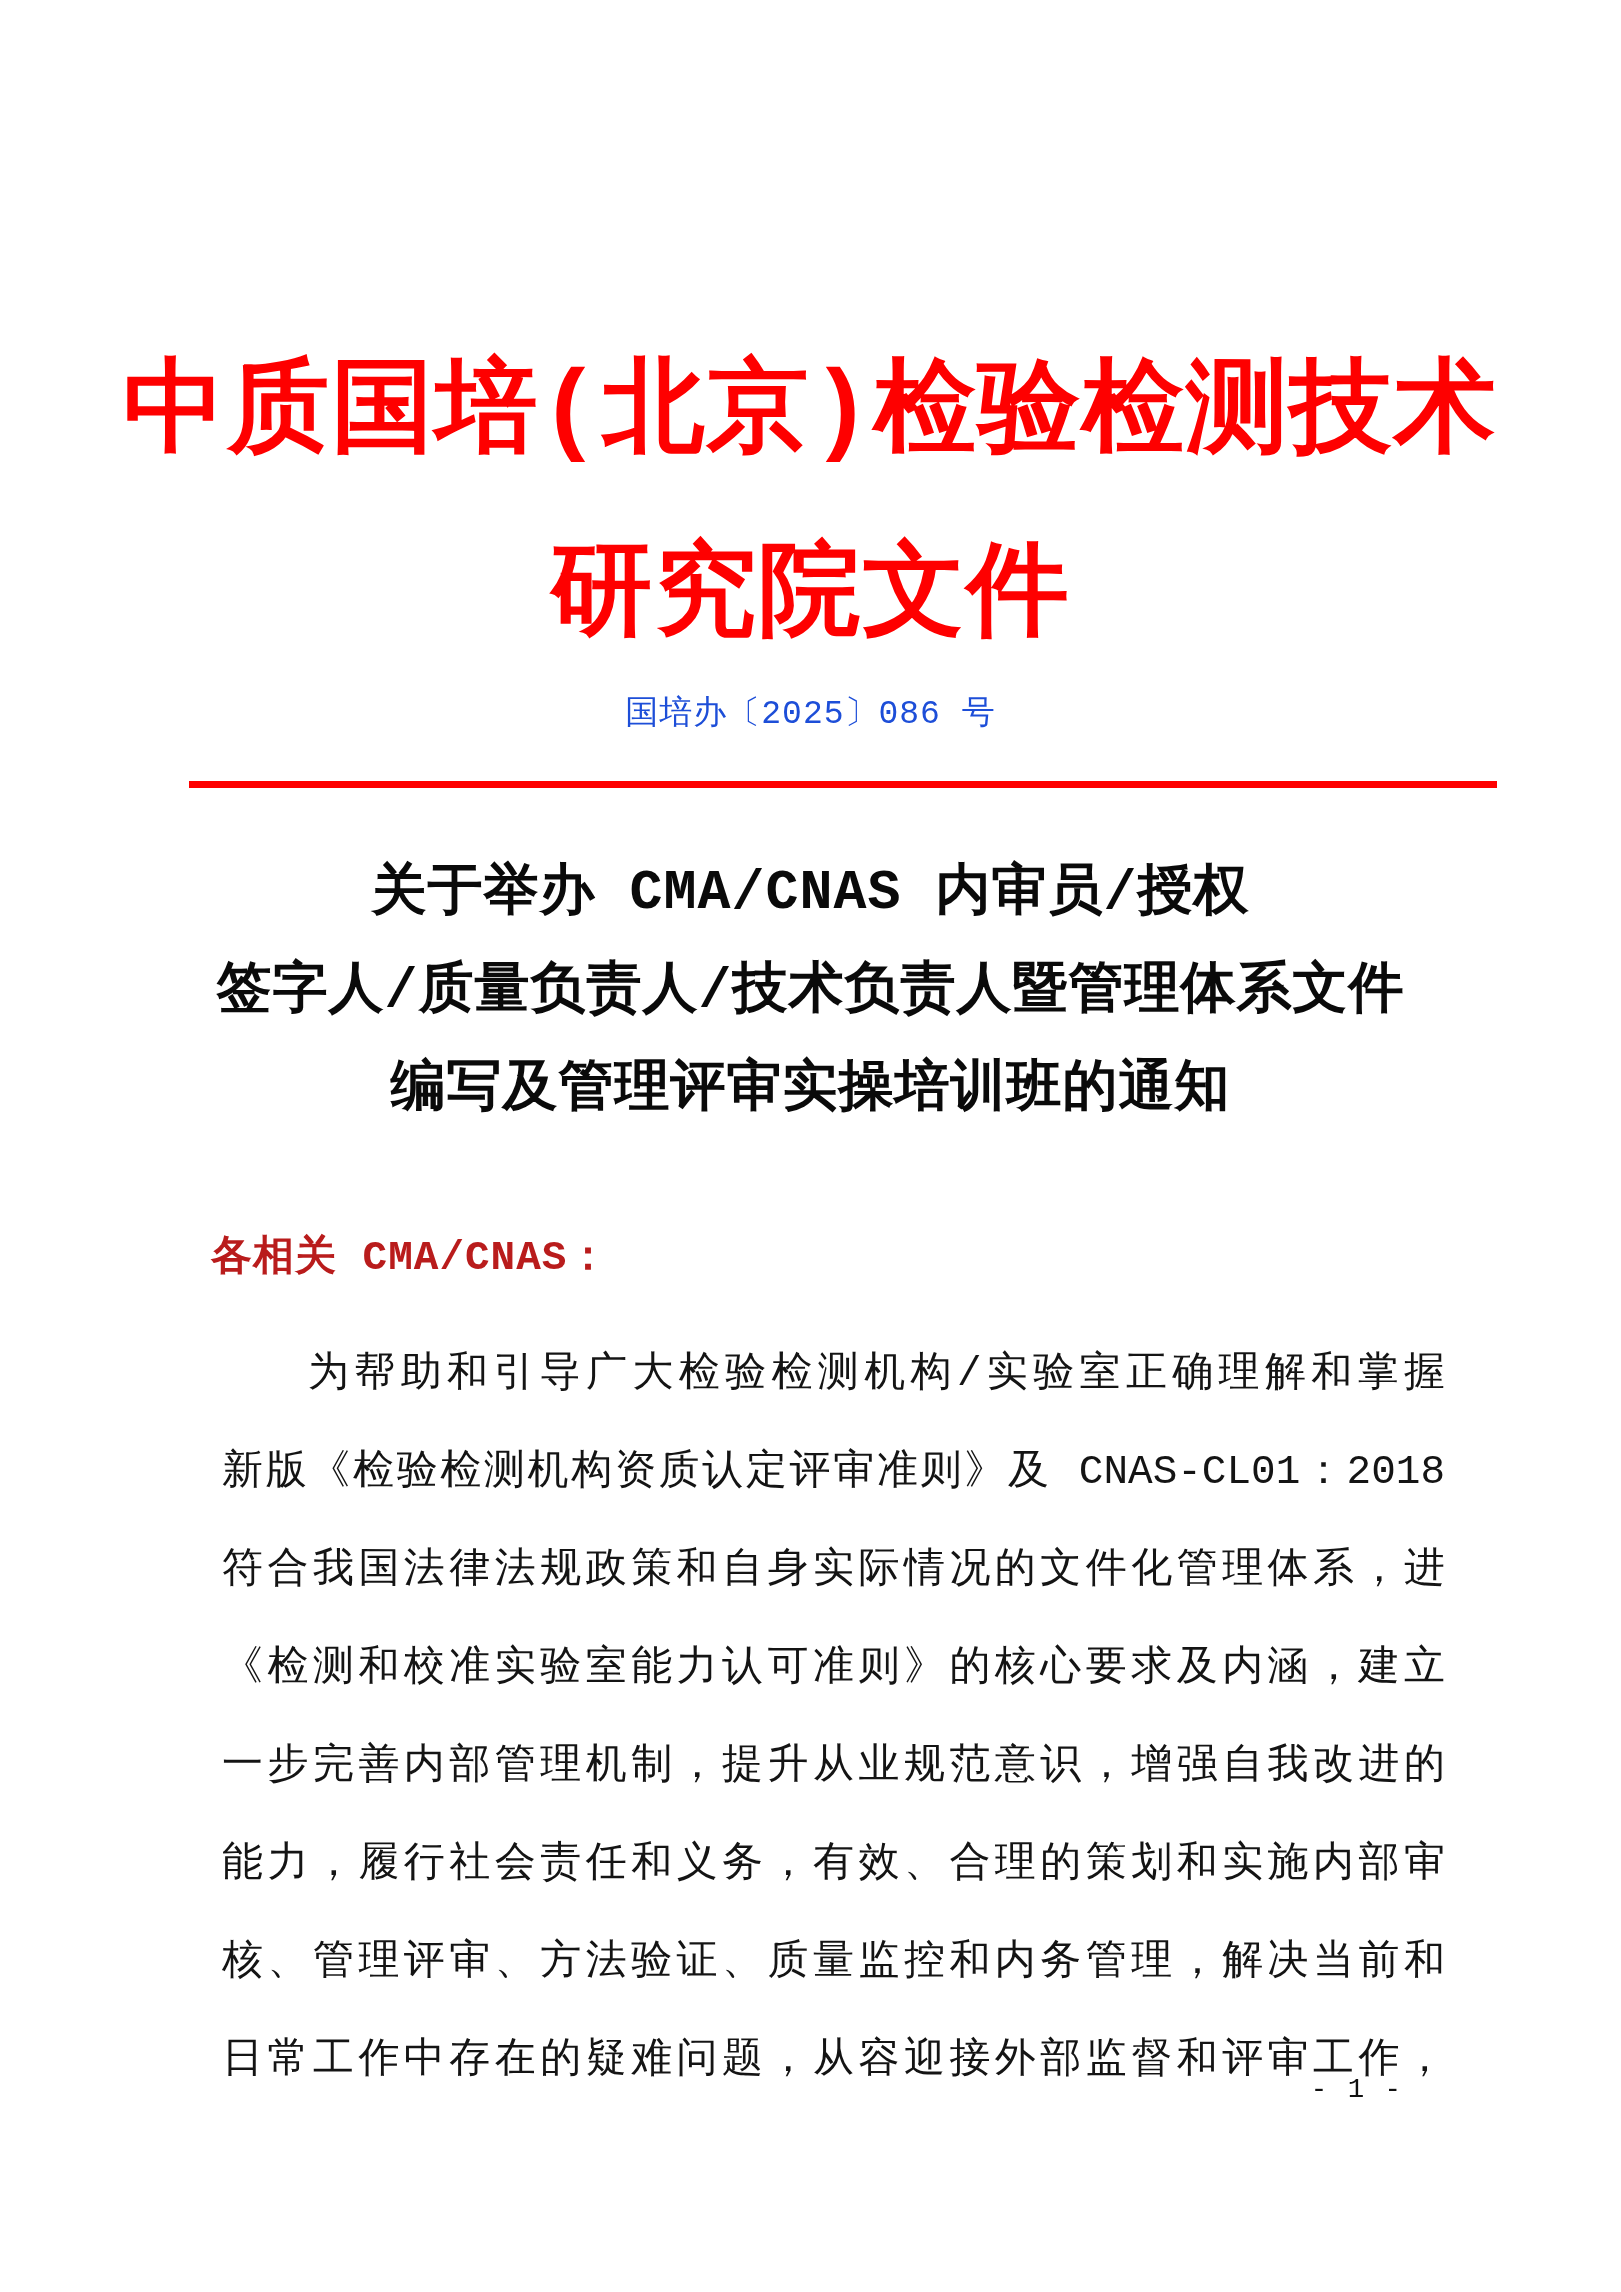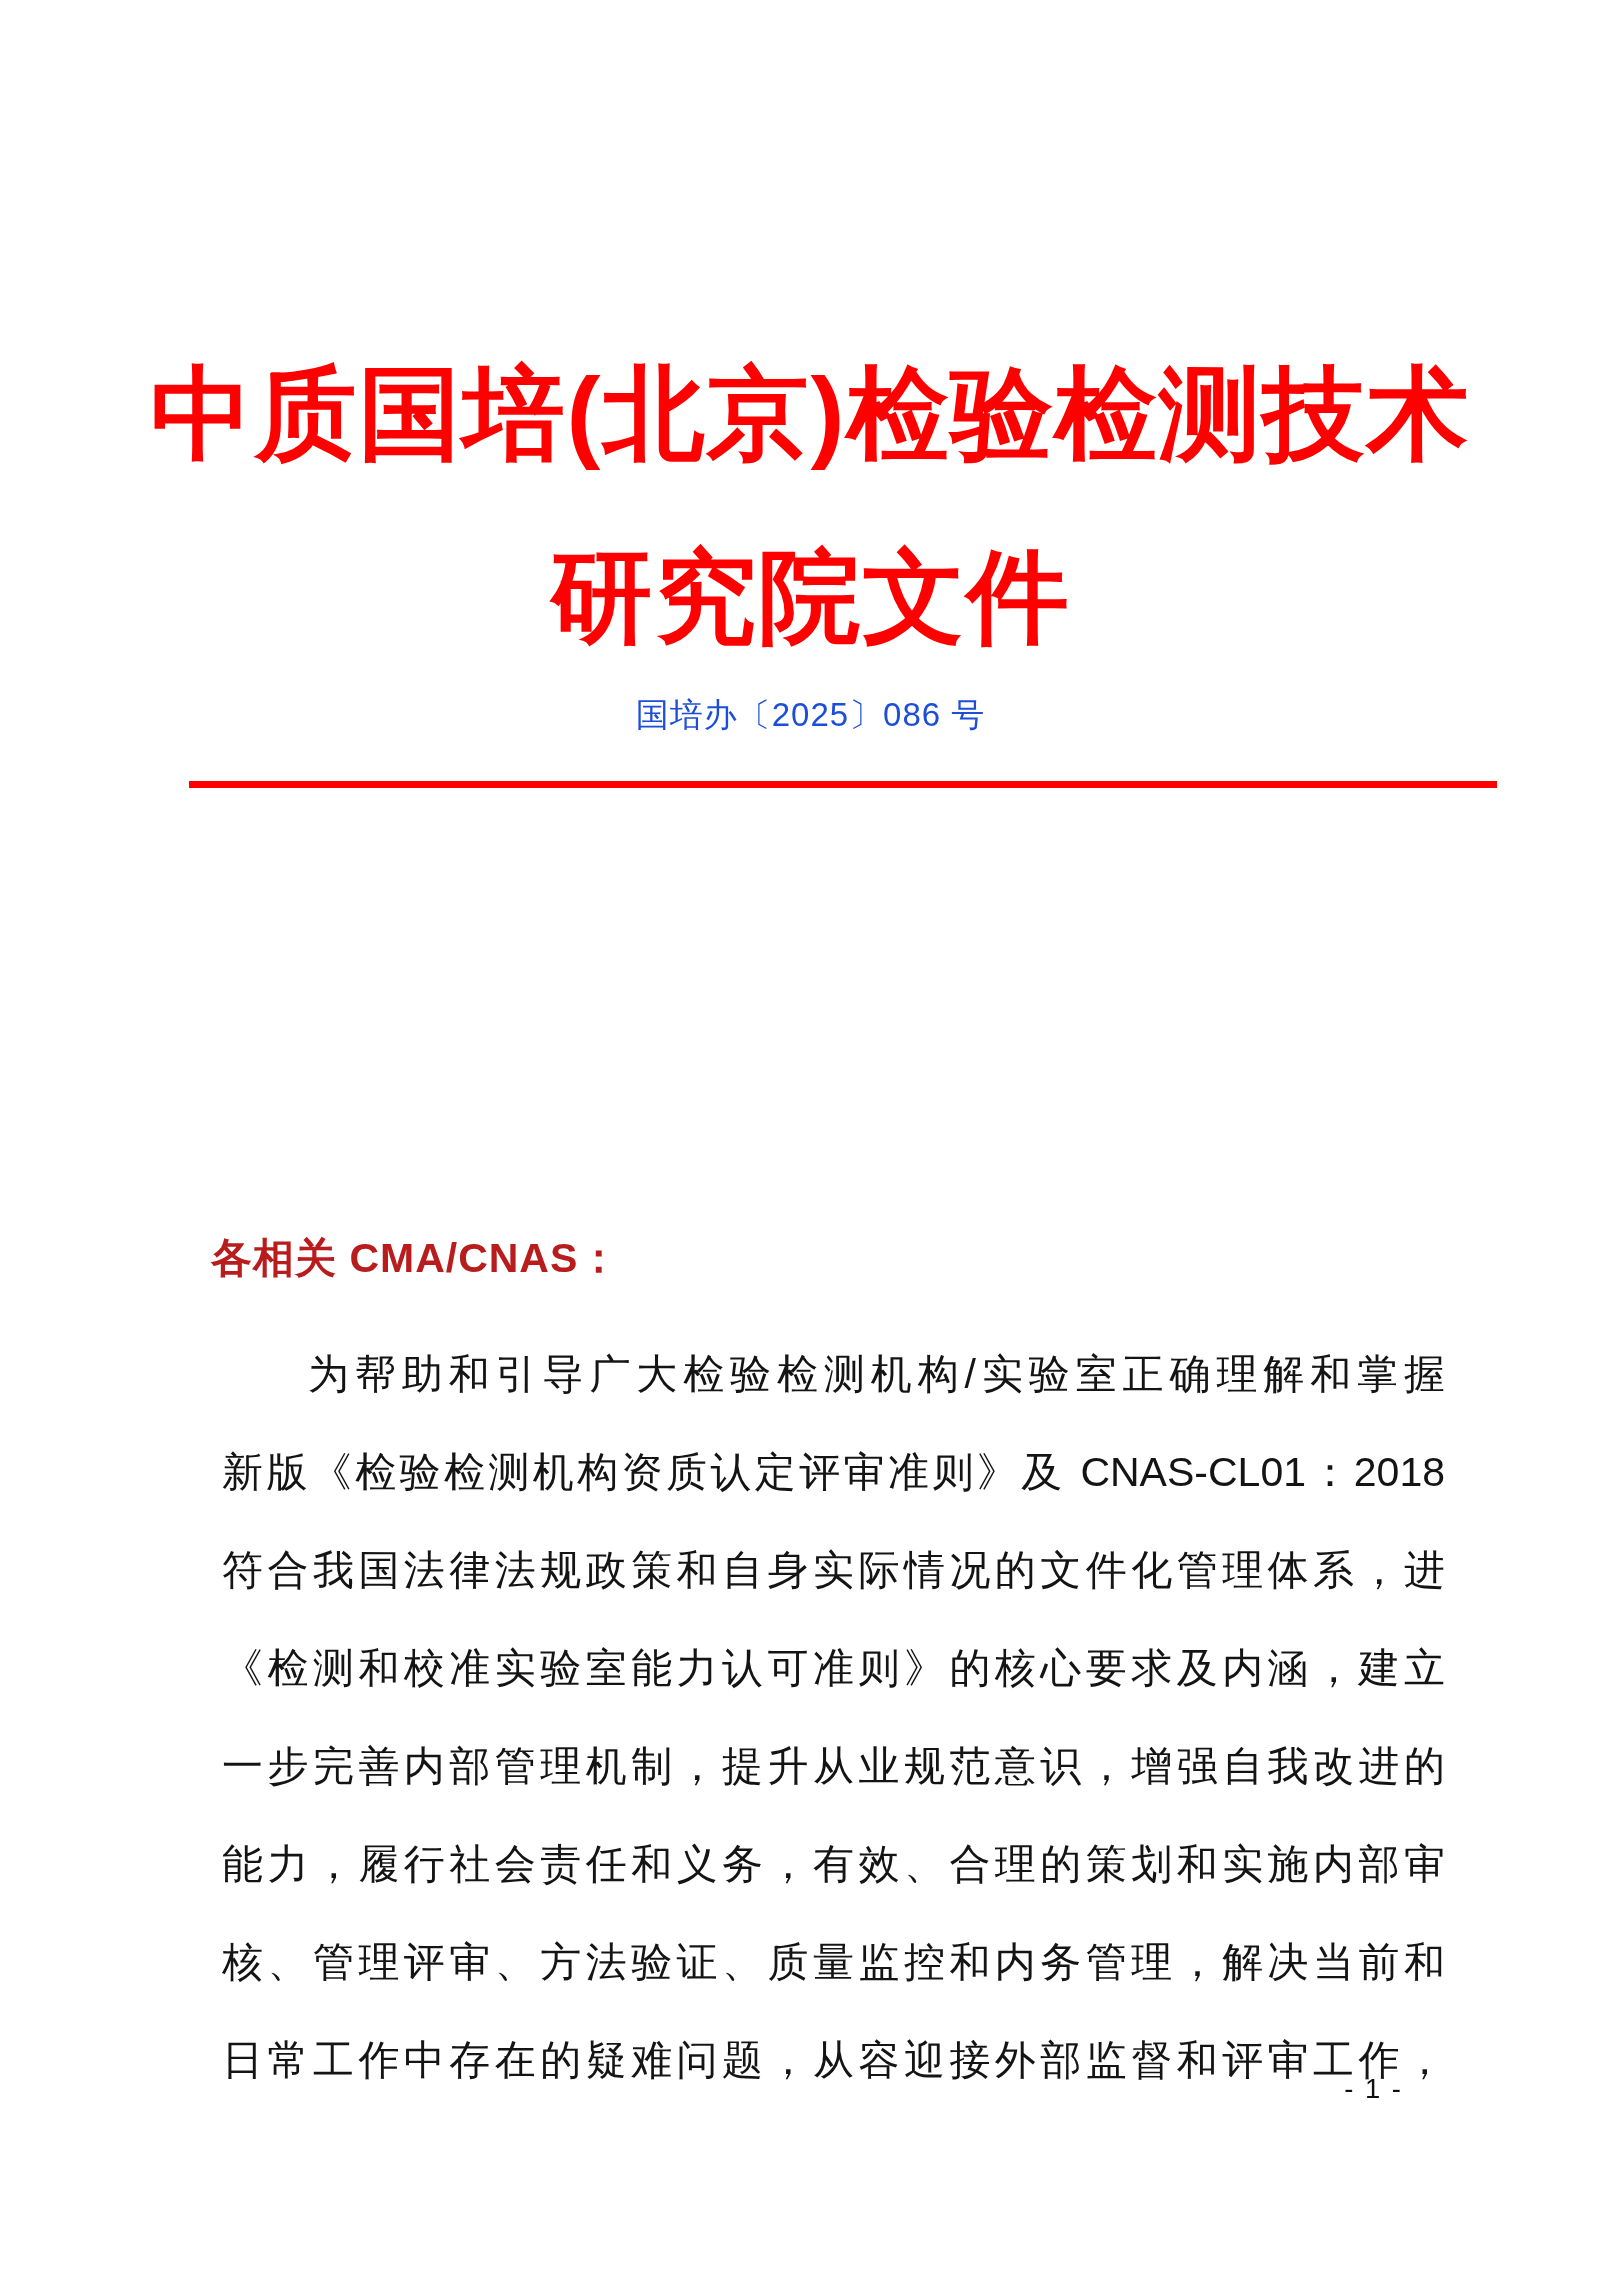--- a/index.html
+++ b/index.html
@@ -5,21 +5,21 @@
   html, body {
     margin: 0;
     padding: 0;
     background: #ffffff;
   }
   .page {
     position: relative;
     width: 1621px;
     height: 2252px;
     background: #ffffff;
-    font-family: Liberation Sans, sans-serif;
+    font-family: Liberation Mono, monospace;
     color: #111111;
     overflow: hidden;
     border-radius: 24px;
   }
   
   .org-title {
     position: absolute;
     top: 323px;
     left: 0;
     width: 100%;
@@ -111,20 +111,25 @@
 
   <div class="org-title">
     <div>中质国培(北京)检验检测技术</div>
     <div>研究院文件</div>
   </div>
 
   <div class="doc-number">国培办〔2025〕086 号</div>
 
   <div class="red-line"></div>
 
+  <div class="notice-title">
+    <div>关于举办 CMA/CNAS 内审员/授权</div>
+    <div>签字人/质量负责人/技术负责人暨管理体系文件</div>
+    <div>编写及管理评审实操培训班的通知</div>
+  </div>
 
   <div class="salutation">各相关 CMA/CNAS：</div>
 
   <div class="paragraph">
     <div class="line indent">为帮助和引导广大检验检测机构/实验室正确理解和掌握</div>
     <div class="line">新版《检验检测机构资质认定评审准则》及 CNAS-CL01：2018</div>
     <div class="line">符合我国法律法规政策和自身实际情况的文件化管理体系，进</div>
     <div class="line">《检测和校准实验室能力认可准则》的核心要求及内涵，建立</div>
     <div class="line">一步完善内部管理机制，提升从业规范意识，增强自我改进的</div>
     <div class="line">能力，履行社会责任和义务，有效、合理的策划和实施内部审</div>

